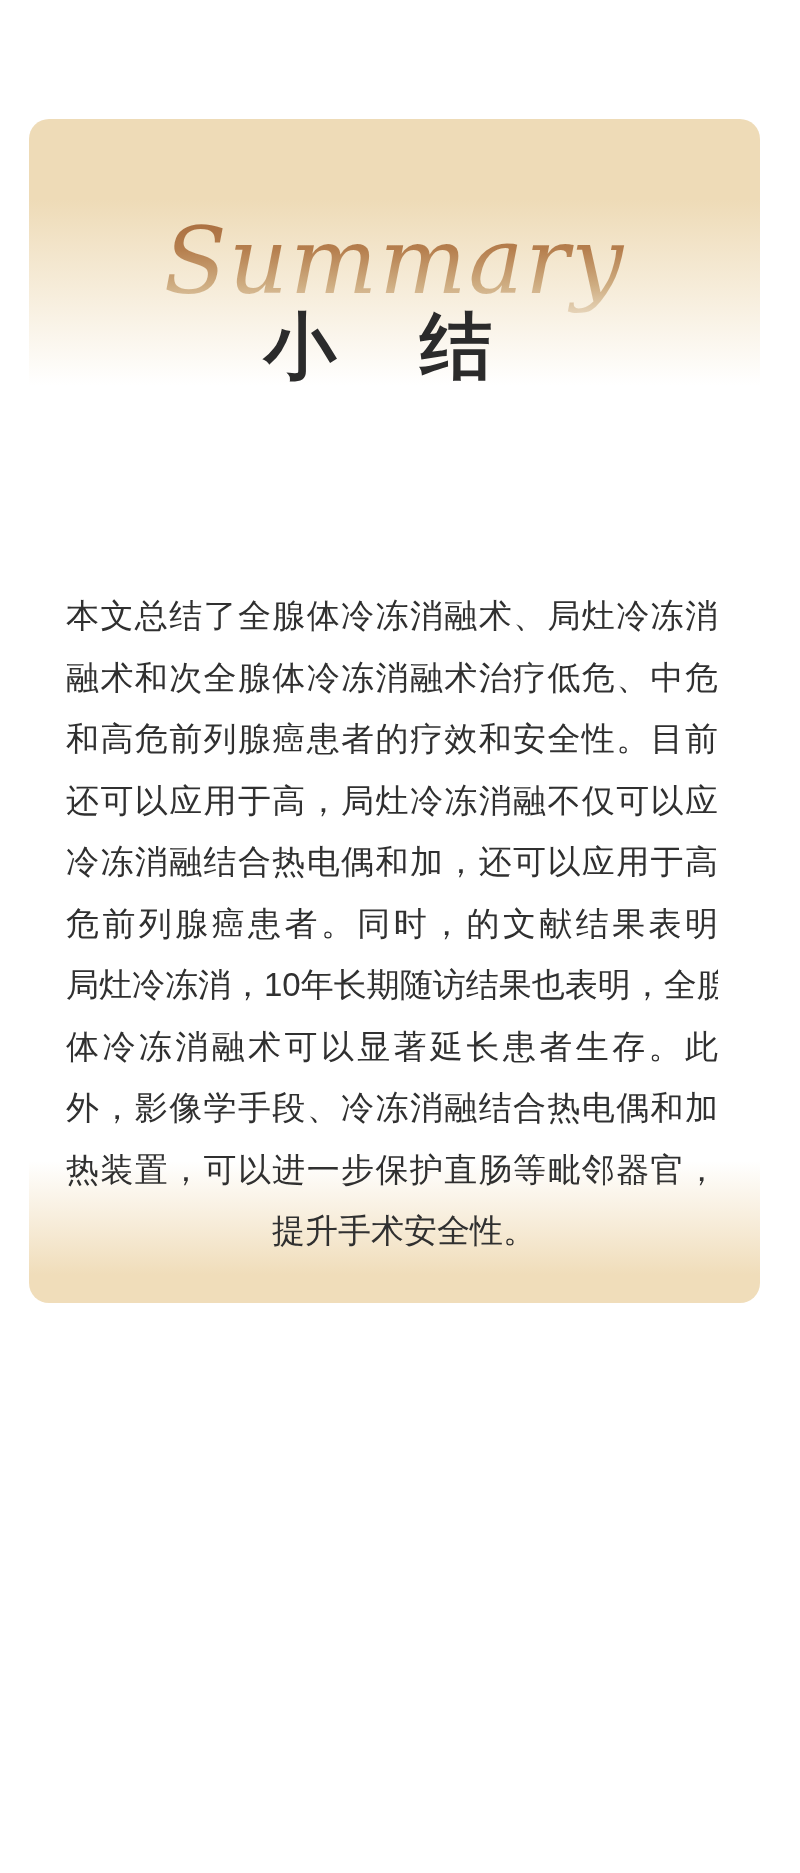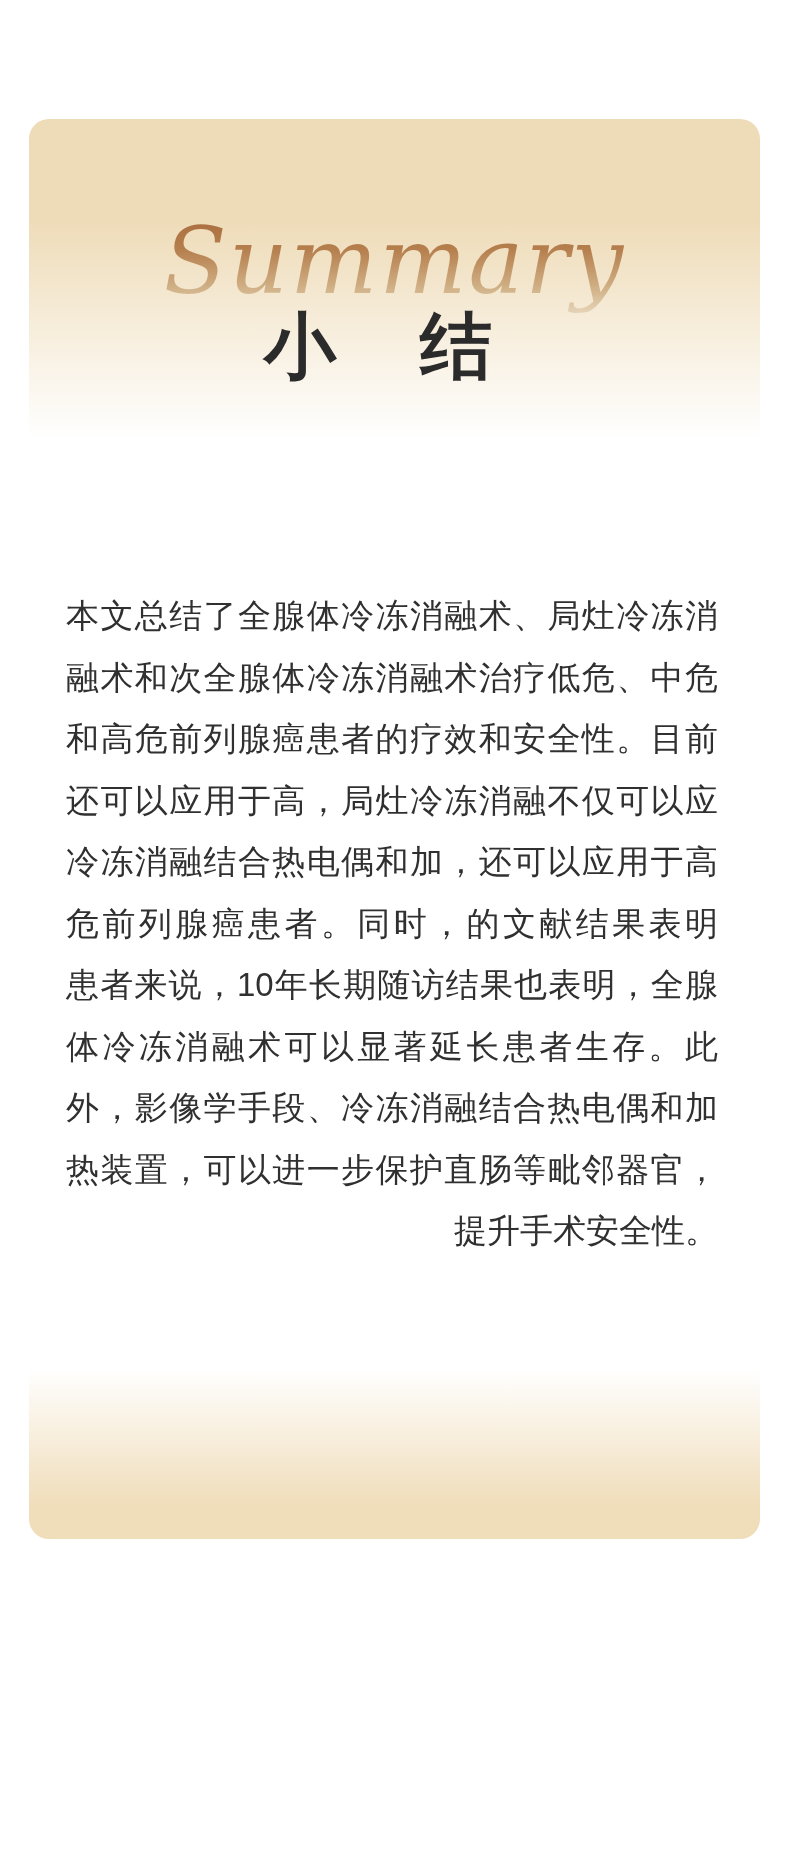--- a/index.html
+++ b/index.html
@@ -11,21 +11,21 @@
     width: 800px;
     height: 1873px;
     position: relative;
     font-family: "Liberation Sans", sans-serif;
   }
   .card {
     position: absolute;
     left: 29px;
     top: 119px;
     width: 731px;
-    height: 1420px;
+    height: 1184px;
     border-radius: 20px;
     background: linear-gradient(180deg,
       #eedbb7 0%,
       #eedbb7 6.8%,
       #ffffff 22.5%,
       #ffffff 88%,
       #f0ddba 97.6%,
       #f0ddba 100%);
     overflow: hidden;
   }
@@ -71,38 +71,38 @@
     font-family: "Liberation Sans", sans-serif;
   }
   .paragraph .jline {
     text-align: justify;
     text-align-last: justify;
     height: 61.5px;
     overflow: hidden;
     white-space: nowrap;
   }
   .paragraph .lline {
-    text-align: right;
+    text-align: center;
     height: 61.5px;
     white-space: nowrap;
     margin-left: 24px;
   }
 </style>
 </head>
 <body>
 
 <div class="card">
   <div class="title-en">Summary</div>
   <div class="title-cn">小 结</div>
   <div class="paragraph">
     <div class="jline">本文总结了全腺体冷冻消融术、局灶冷冻消</div>
     <div class="jline">融术和次全腺体冷冻消融术治疗低危、中危</div>
     <div class="jline">和高危前列腺癌患者的疗效和安全性。目前</div>
     <div class="jline">还可以应用于高，局灶冷冻消融不仅可以应</div>
     <div class="jline">冷冻消融结合热电偶和加，还可以应用于高</div>
     <div class="jline">危前列腺癌患者。同时，的文献结果表明</div>
-    <div class="jline">患者来说，10年长期随访结果也表明，全腺</div>
+    <div class="jline">局灶冷冻消，10年长期随访结果也表明，全腺</div>
     <div class="jline">体冷冻消融术可以显著延长患者生存。此</div>
     <div class="jline">外，影像学手段、冷冻消融结合热电偶和加</div>
     <div class="jline">热装置，可以进一步保护直肠等毗邻器官，</div>
     <div class="lline">提升手术安全性。</div>
   </div>
 </div>
 
 </body></html>

